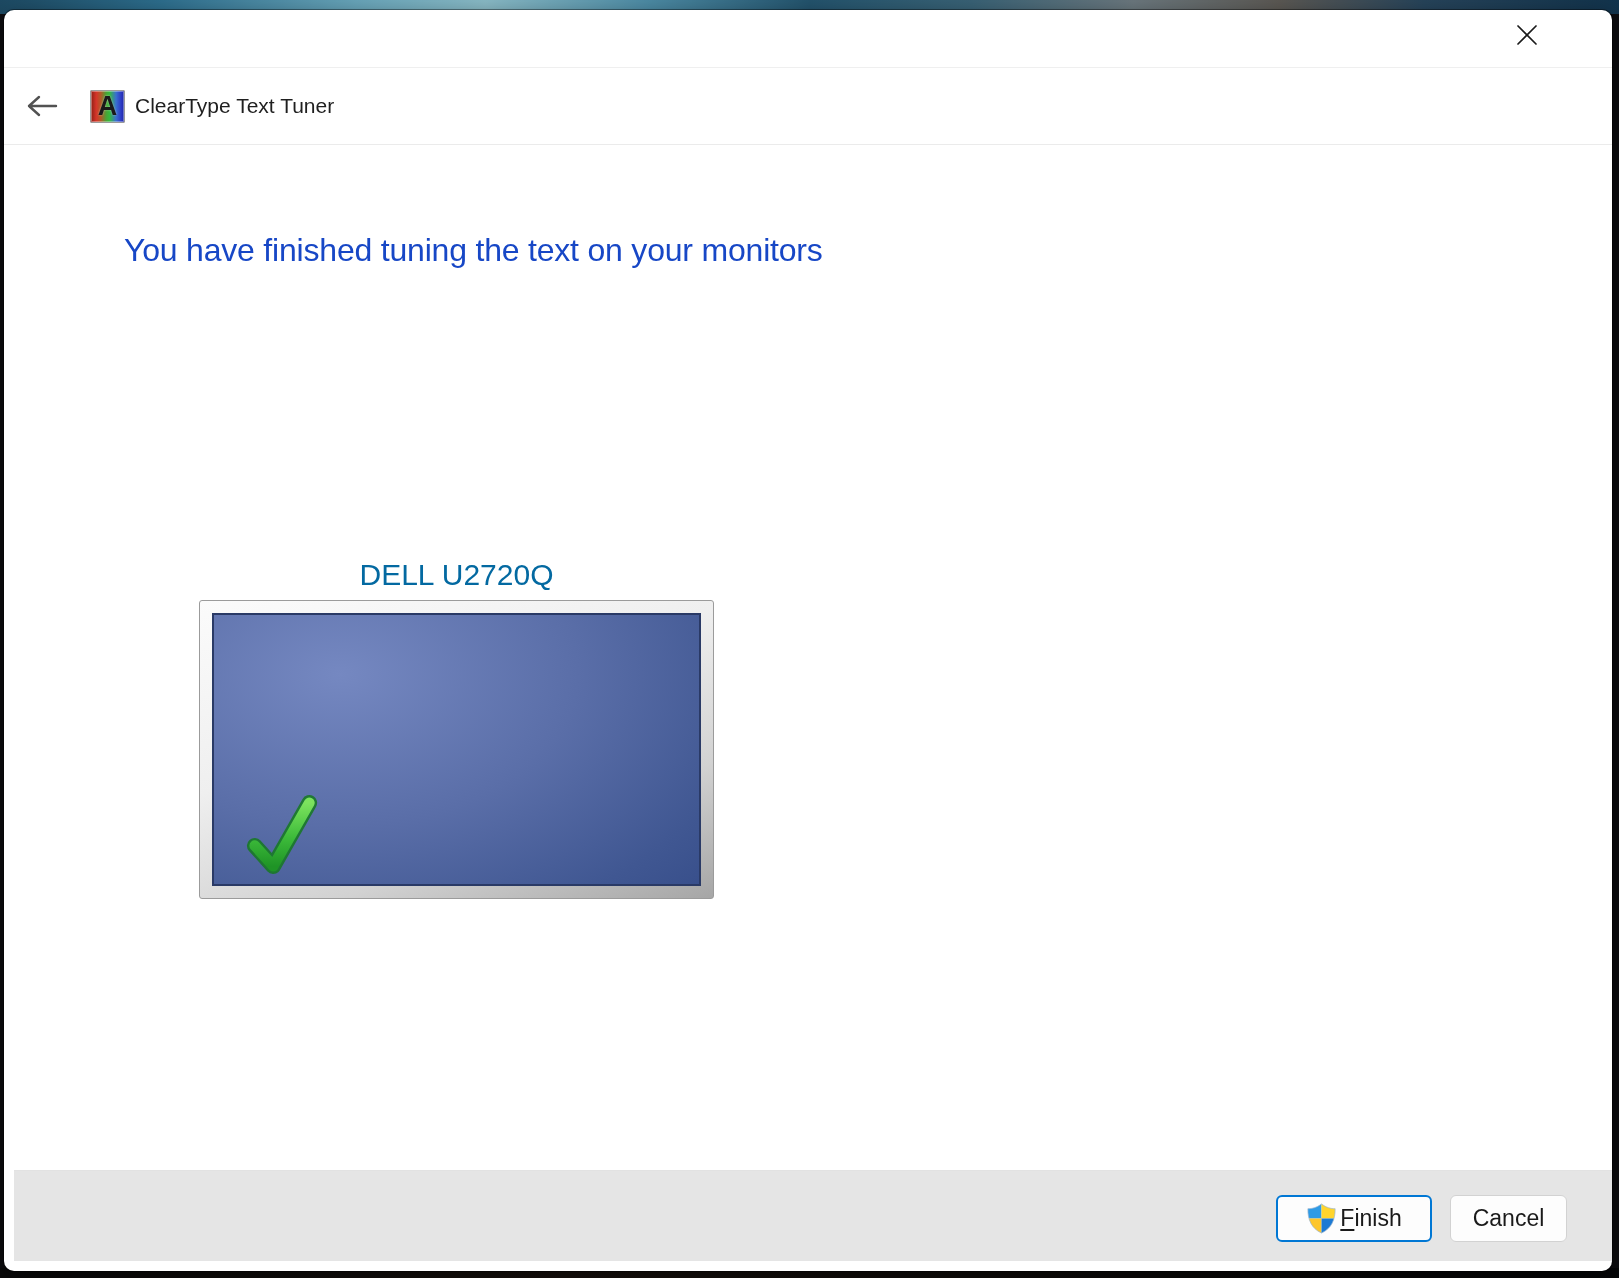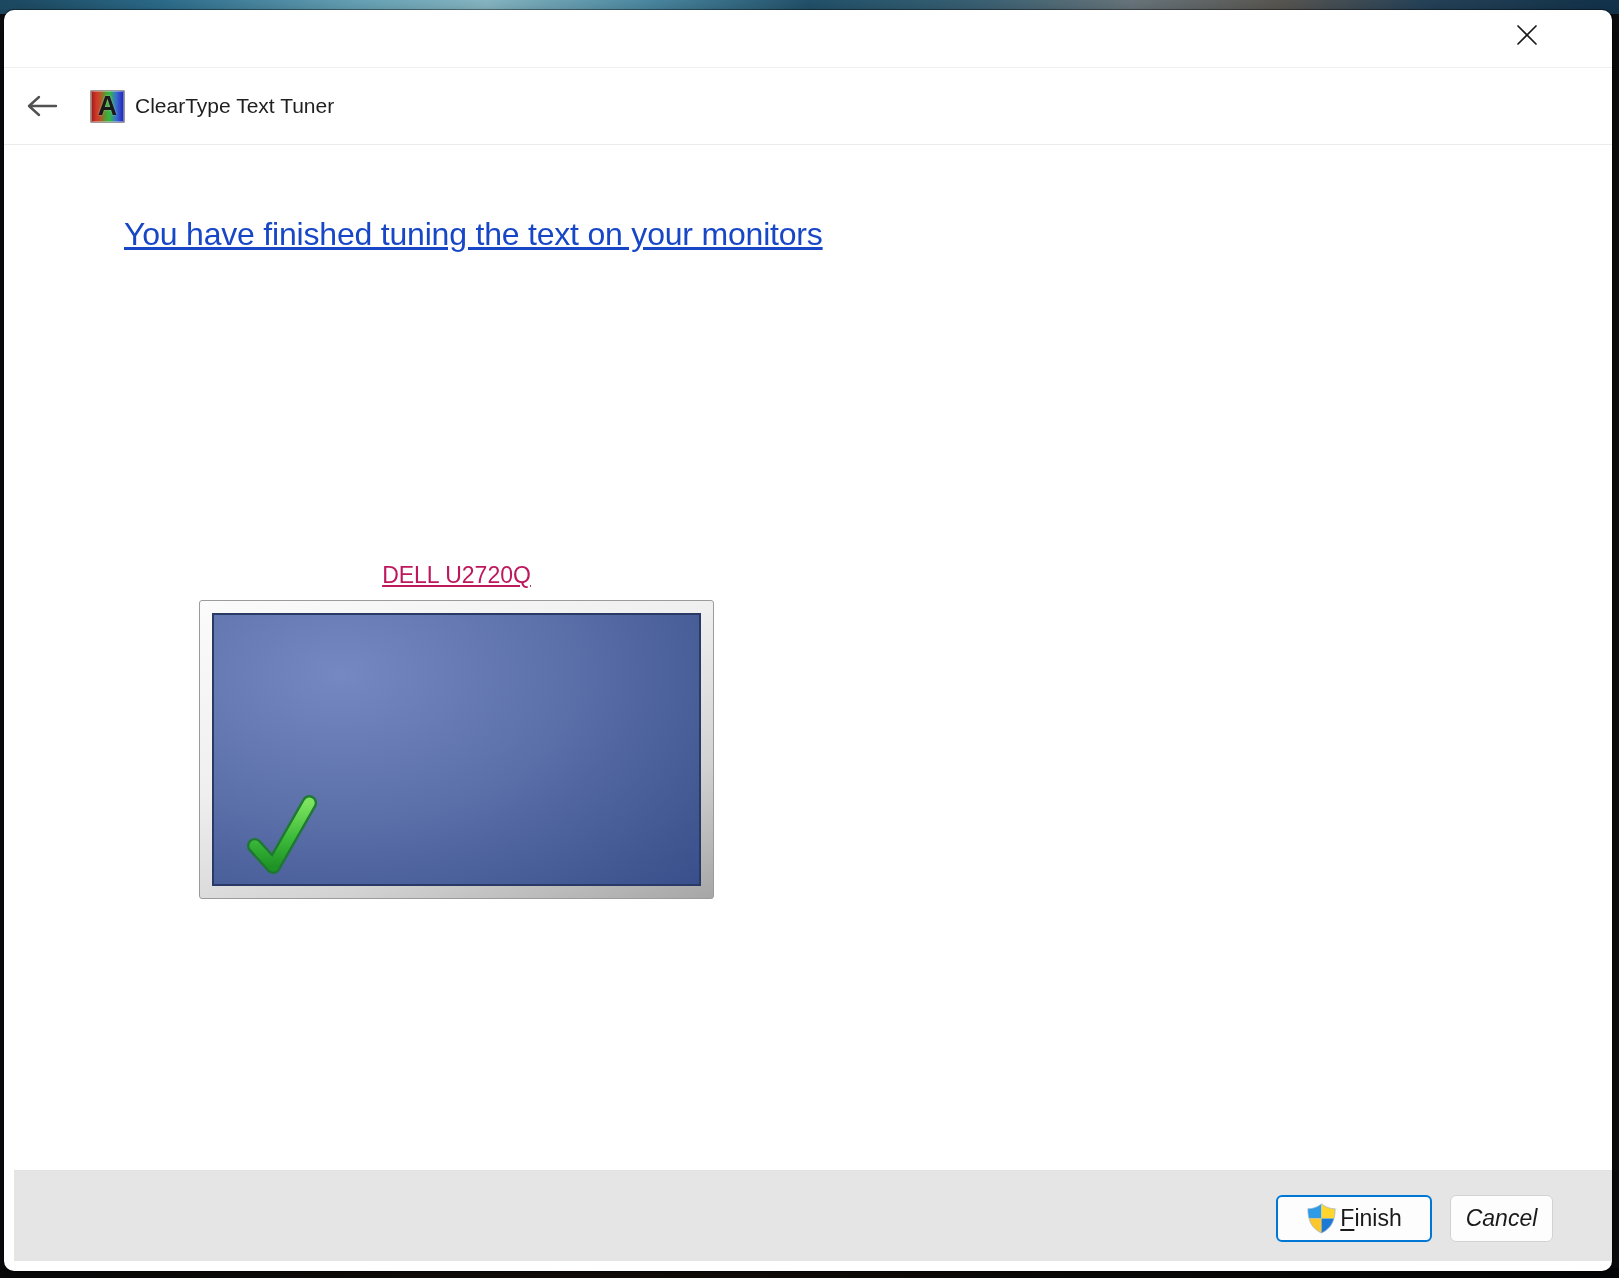--- a/index.html
+++ b/index.html
@@ -45,30 +45,29 @@
     box-shadow:inset 0 0 0 1px rgba(255,255,255,.35);
   }
   .ct-icon span {
     font-size:27px; font-weight:bold; color:#1a1a1a; line-height:1;
     text-shadow:0 0 2px rgba(255,255,255,.55);
   }
   .header-title { margin-left:10px; font-size:21px; color:#1f1f1f;text-align:center; }
 
   .content { position:absolute; top:136px; left:0; width:100%; height:1034px; background:#fff; }
   .heading {
-    position:absolute; left:120px; top:70px;
-    font-size:32px; color:#1747c6; letter-spacing:-0.2px;text-decoration:underline;
+    position:absolute; left:120px; top:86px;
+    font-size:32px; color:#1747c6; letter-spacing:-0.2px;
   }
   .monitor-group { position:absolute; top:414px; width:515px; }
   .mg-left  { left:195px; }
   .mg-right { left:885px; }
   .monitor-label {
-    text-align:center; font-size:23px; color:#be185d; height:30px; line-height:30px;
+    text-align:center; font-size:30px; color:#0369a1; height:30px; line-height:30px;
     margin-bottom:10px;
-    text-decoration:underline;
   }
   .monitor-frame {
     position:relative; width:515px; height:299px;
     border:1px solid #9b9b9b; border-radius:3px; padding:12px;
     background:linear-gradient(160deg,#fbfbfb 0%,#efefef 40%,#d2d2d2 72%,#a6a6a6 100%);
   }
   .monitor-screen {
     position:relative; width:100%; height:100%;
     border:2px solid #2a3a66;
     background:radial-gradient(140% 160% at 26% 22%, #7588c1 0%, #5a6ea8 35%,
@@ -80,21 +79,21 @@
     position:absolute; left:0; bottom:10px; width:100%; height:91px;
     background:#e5e5e5; border-top:1px solid #e2e2e2;margin-left:10px;
   }
   .btn {
     position:absolute; top:24px; height:47px;
     display:flex; align-items:center; justify-content:center;
     background:#fdfdfd; border-radius:6px; cursor:pointer;
     font-size:23px; color:#1a1a1a;
   }
   .btn-finish { left:1262px; width:156px; border:2px solid #0077d4; }
-  .btn-cancel { left:1436px; width:103px; border:1px solid #d2d2d2;font-style:italic; }
+  .btn-cancel { left:1436px; width:117px; border:1px solid #d2d2d2; }
   .btn-finish svg { margin-right:3px; }
   .u { text-decoration:underline; text-underline-offset:3px; }
 </style>
 </head>
 <body>
 
 <div class="desktop-top"></div>
 <div class="desktop-bottom"></div>
 
 <div class="window">

